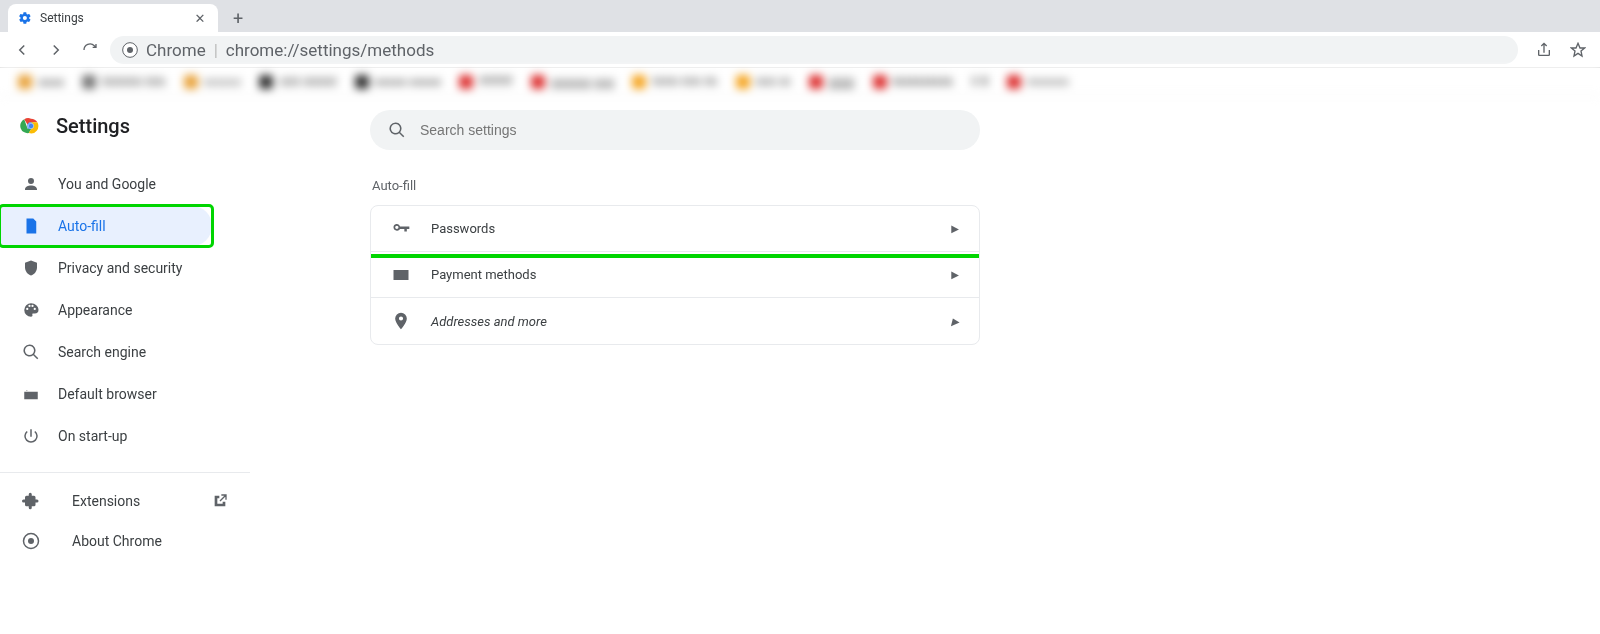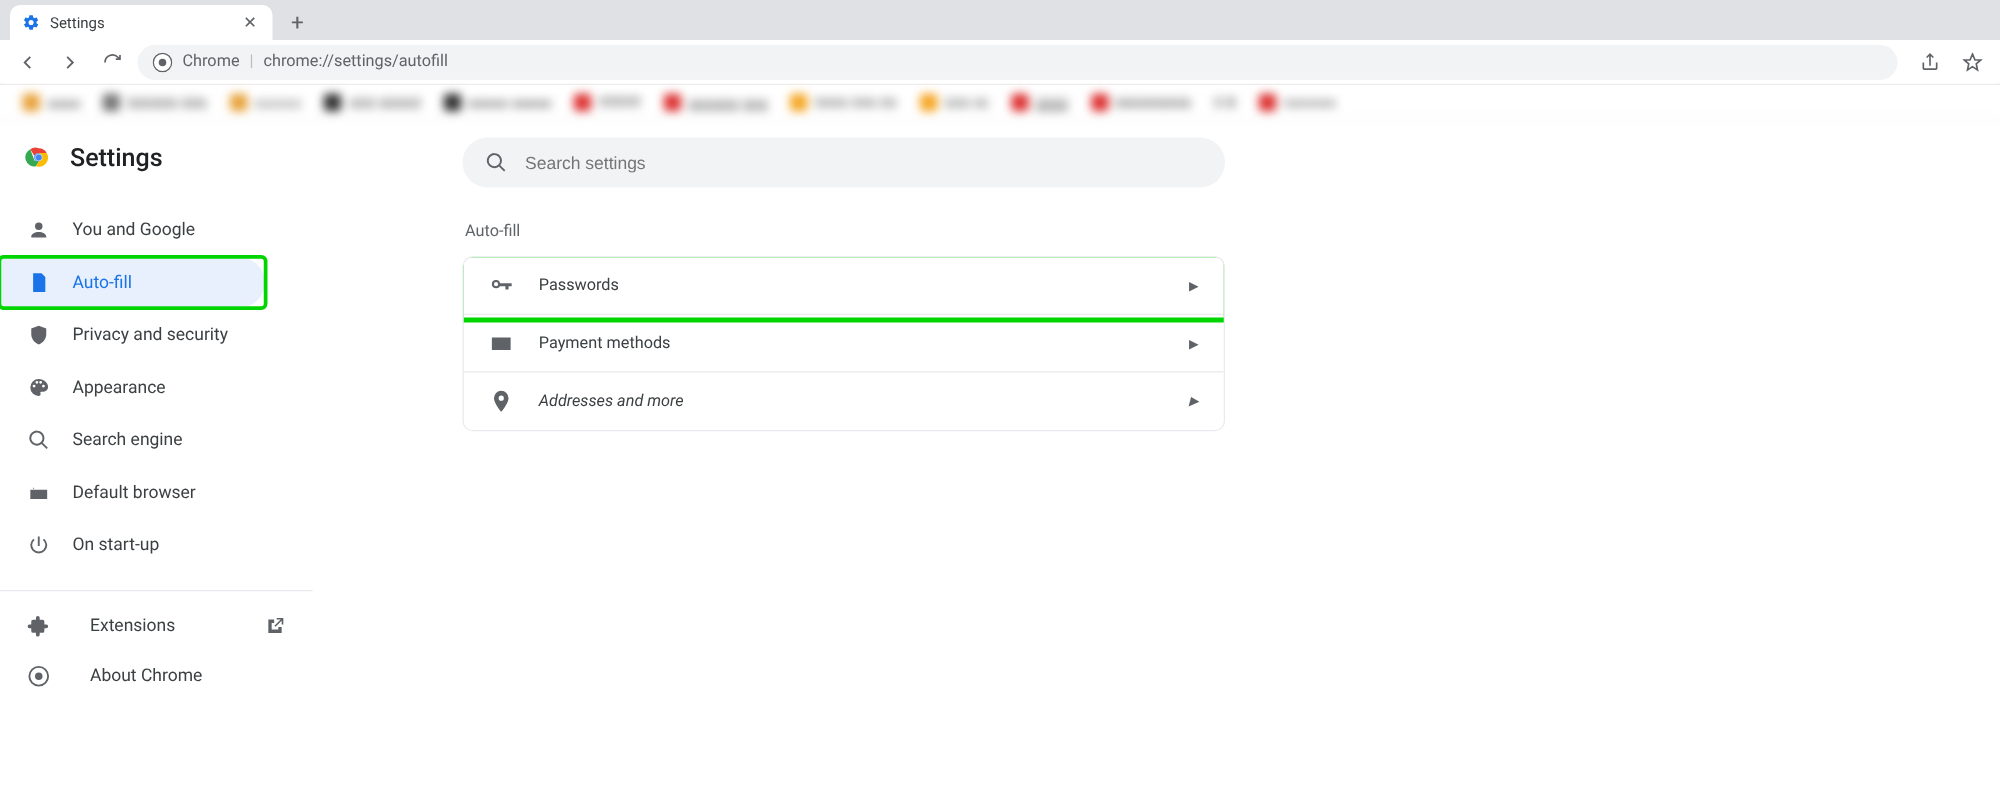--- a/index.html
+++ b/index.html
@@ -12,21 +12,21 @@
       display: flex; align-items: center; padding: 0 10px; font-size: 12px; color: #3c4043;
       position: relative;
     }
     .tab .tab-icon { width: 14px; height: 14px; margin-right: 8px; display: inline-flex; }
     .tab .tab-close { margin-left: auto; color: #5f6368; font-size: 13px; line-height: 1; width: 16px; height: 16px; display:flex; align-items:center; justify-content:center; border-radius:50%; }
     .new-tab { width: 28px; height: 28px; display:flex; align-items:center; justify-content:center; color:#5f6368; font-size:18px; margin-left:6px; }
 
     
     .toolbar { height: 36px; background: #fff; border-bottom: 1px solid #e0e0e0; display:flex; align-items:center; padding: 0 8px; gap: 6px; }
     .nav-btn { width: 28px; height: 28px; display:flex; align-items:center; justify-content:center; border-radius:50%; color:#5f6368; }
-    .omnibox { flex: 1; height: 28px; background: #f1f3f4; border-radius: 14px; display:flex; align-items:center; padding: 12px 12px; font-size: 13px; color:#5f6368; gap:8px; }
+    .omnibox { flex: 1; height: 28px; background: #f1f3f4; border-radius: 14px; display:flex; align-items:center; padding: 12px 12px; font-size: 17px; color:#5f6368; gap:8px; }
     .omnibox .site-icon { width:16px; height:16px; display:inline-flex; }
     .omnibox .divider-v { color:#bbb; }
     .rbtns { display:flex; gap:6px; margin-left:6px; }
 
     
     .bookmarks { height: 28px; background: #fff; border-bottom: 1px solid #f0f0f0; display:flex; align-items:center; gap:18px; padding: 0 18px; filter: blur(4px); }
     .bm { display:flex; align-items:center; gap:6px; font-size:12px; color:#555; }
     .bm .sq { width:14px; height:14px; border-radius:3px; background:#ccc; }
 
     
@@ -107,21 +107,21 @@
   <div class="omnibox">
     <span class="site-icon">
       <svg viewBox="0 0 48 48" width="16" height="16">
           <circle cx="24" cy="24" r="22" fill="#fff"></circle>
           <circle cx="24" cy="24" r="9" fill="#5f6368"></circle>
           <circle cx="24" cy="24" r="22" fill="none" stroke="#5f6368" stroke-width="3"></circle>
         </svg>
     </span>
     <span style="color:#5f6368">Chrome</span>
     <span class="divider-v">|</span>
-    <span style="color:#5f6368">chrome://settings/autofill</span>
+    <span style="color:#5f6368">chrome://settings/methods</span>
   </div>
   <div class="rbtns">
     <div class="nav-btn">
       <svg width="16" height="16" viewBox="0 0 24 24" fill="none" stroke="#5f6368" stroke-width="2">
           <path d="M4 12v7a1 1 0 0 0 1 1h14a1 1 0 0 0 1-1v-7M16 6l-4-4-4 4M12 2v14"></path>
         </svg>
     </div>
     <div class="nav-btn">
       <svg width="16" height="16" viewBox="0 0 24 24" fill="none" stroke="#5f6368" stroke-width="2">
           <path d="M12 2l3 7h7l-5.5 4.5L18 21l-6-4-6 4 1.5-7.5L2 9h7z"></path>

